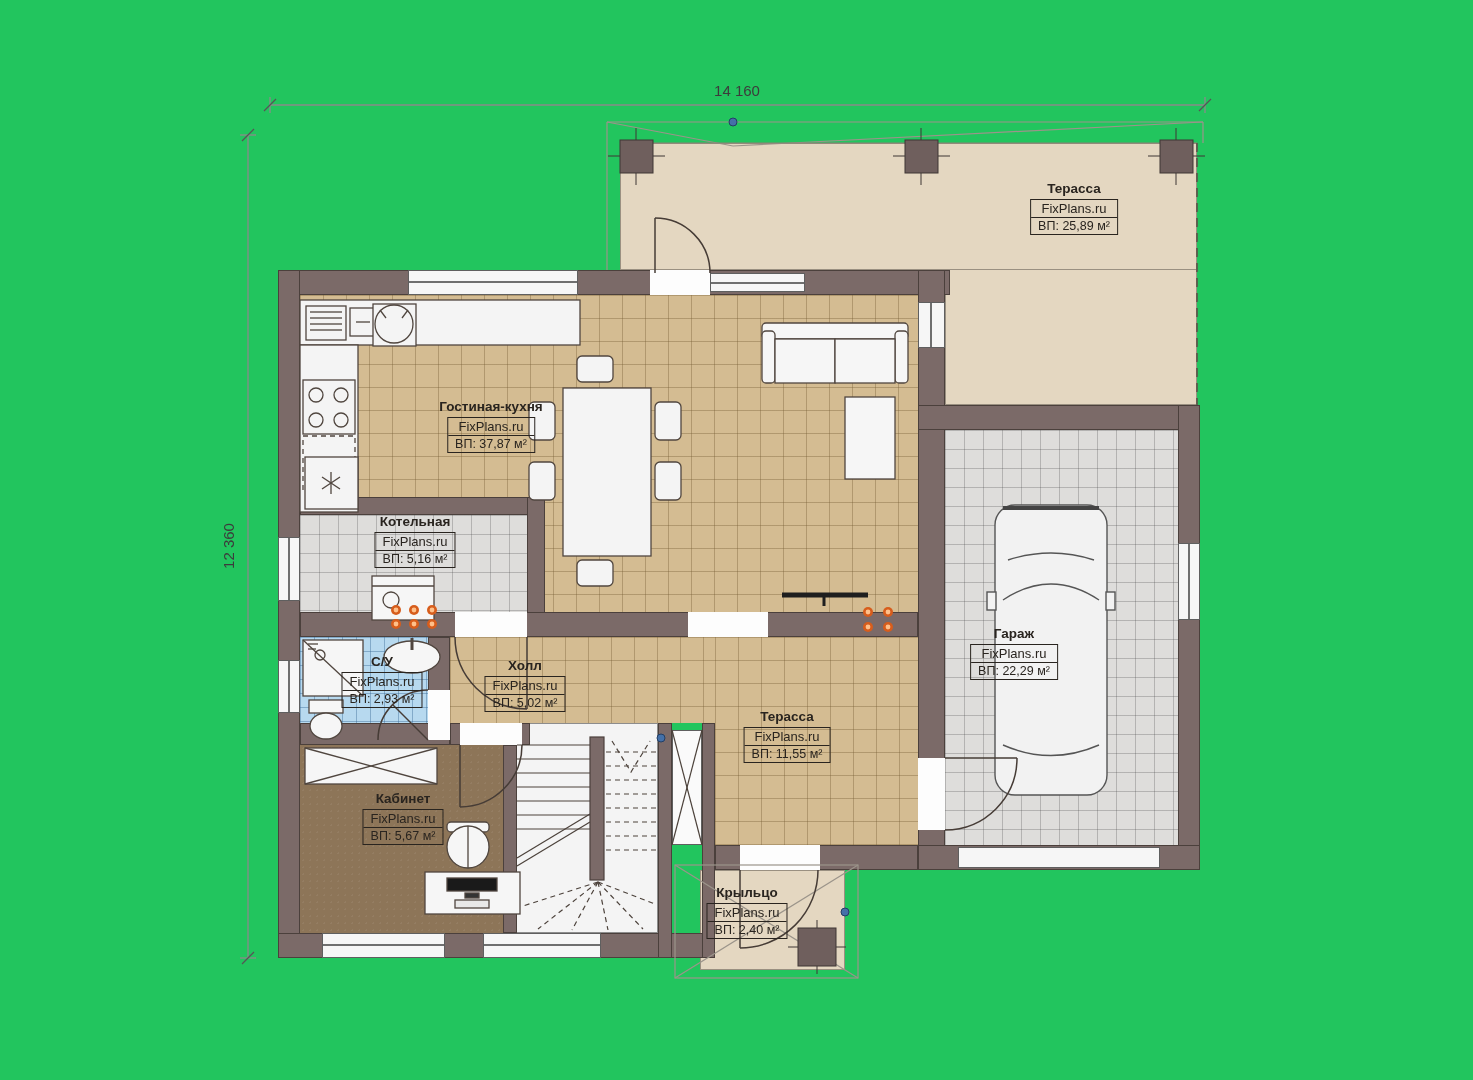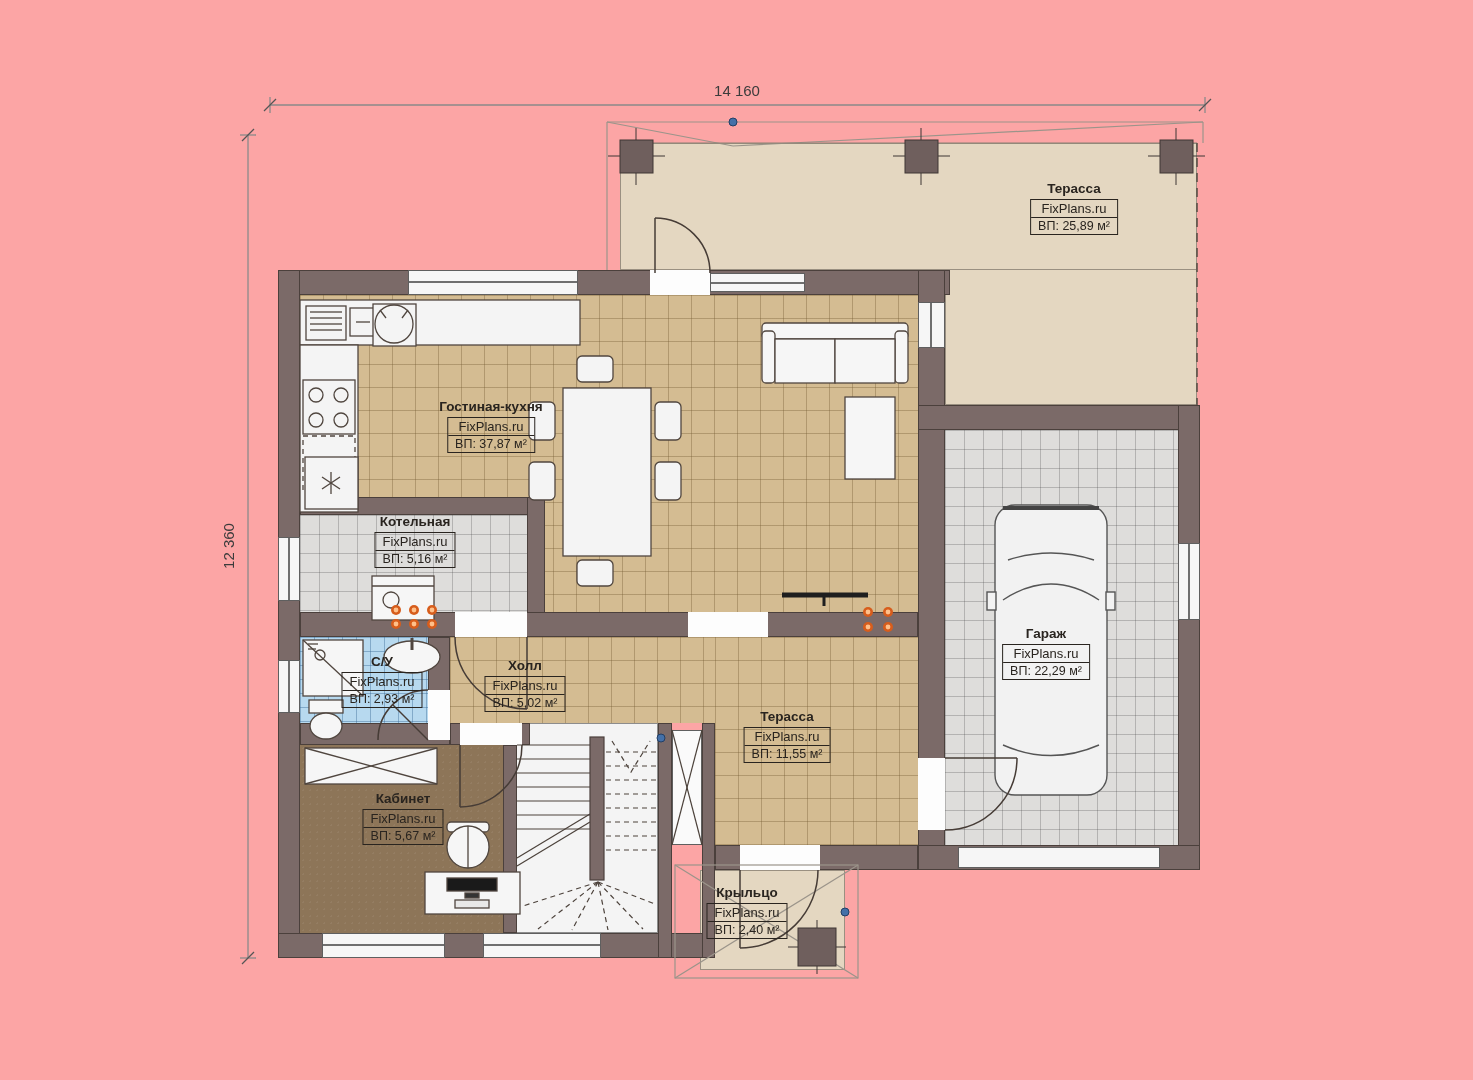--- a/index.html
+++ b/index.html
@@ -1,17 +1,17 @@
 <!DOCTYPE html>
 <html><head>
 <meta charset="utf-8">
 <style>
   html,body{margin:0;padding:0;background:#ffffff;}
   body{font-family:"Liberation Sans", sans-serif;}
-  .page{position:relative;width:1473px;height:1080px;background:#fca5a5;overflow:hidden;}
+  .page{position:relative;width:1473px;height:1080px;background:#22c55e;overflow:hidden;}
   .abs{position:absolute;}
   
   .tile-tan{background-color:#d4bc92;background-image:
       linear-gradient(to right, rgba(120,95,55,.38) 1px, transparent 1px),
       linear-gradient(to bottom, rgba(120,95,55,.38) 1px, transparent 1px);
       background-size:23px 23px;}
   .tile-gray{background-color:#dedddb;background-image:
       linear-gradient(to right, rgba(90,90,90,.32) 1px, transparent 1px),
       linear-gradient(to bottom, rgba(90,90,90,.32) 1px, transparent 1px);
       background-size:19px 19px;}
@@ -346,21 +346,21 @@
   <div class="room-label" style="left:525px;top:658px;">
     <div class="room-name">Холл</div>
     <div class="label-box"><div class="label-brand">FixPlans.ru</div>
     <div class="label-area">ВП: 5,02 м²</div></div>
   </div>
   <div class="room-label" style="left:787px;top:709px;">
     <div class="room-name">Терасса</div>
     <div class="label-box"><div class="label-brand">FixPlans.ru</div>
     <div class="label-area">ВП: 11,55 м²</div></div>
   </div>
-  <div class="room-label" style="left:1024px;top:626px;padding-left:44px;">
+  <div class="room-label" style="left:992px;top:626px;padding-left:44px;">
     <div class="room-name">Гараж</div>
     <div class="label-box"><div class="label-brand">FixPlans.ru</div>
     <div class="label-area">ВП: 22,29 м²</div></div>
   </div>
   <div class="room-label" style="left:403px;top:791px;">
     <div class="room-name">Кабинет</div>
     <div class="label-box"><div class="label-brand">FixPlans.ru</div>
     <div class="label-area">ВП: 5,67 м²</div></div>
   </div>
   <div class="room-label" style="left:747px;top:885px;">

